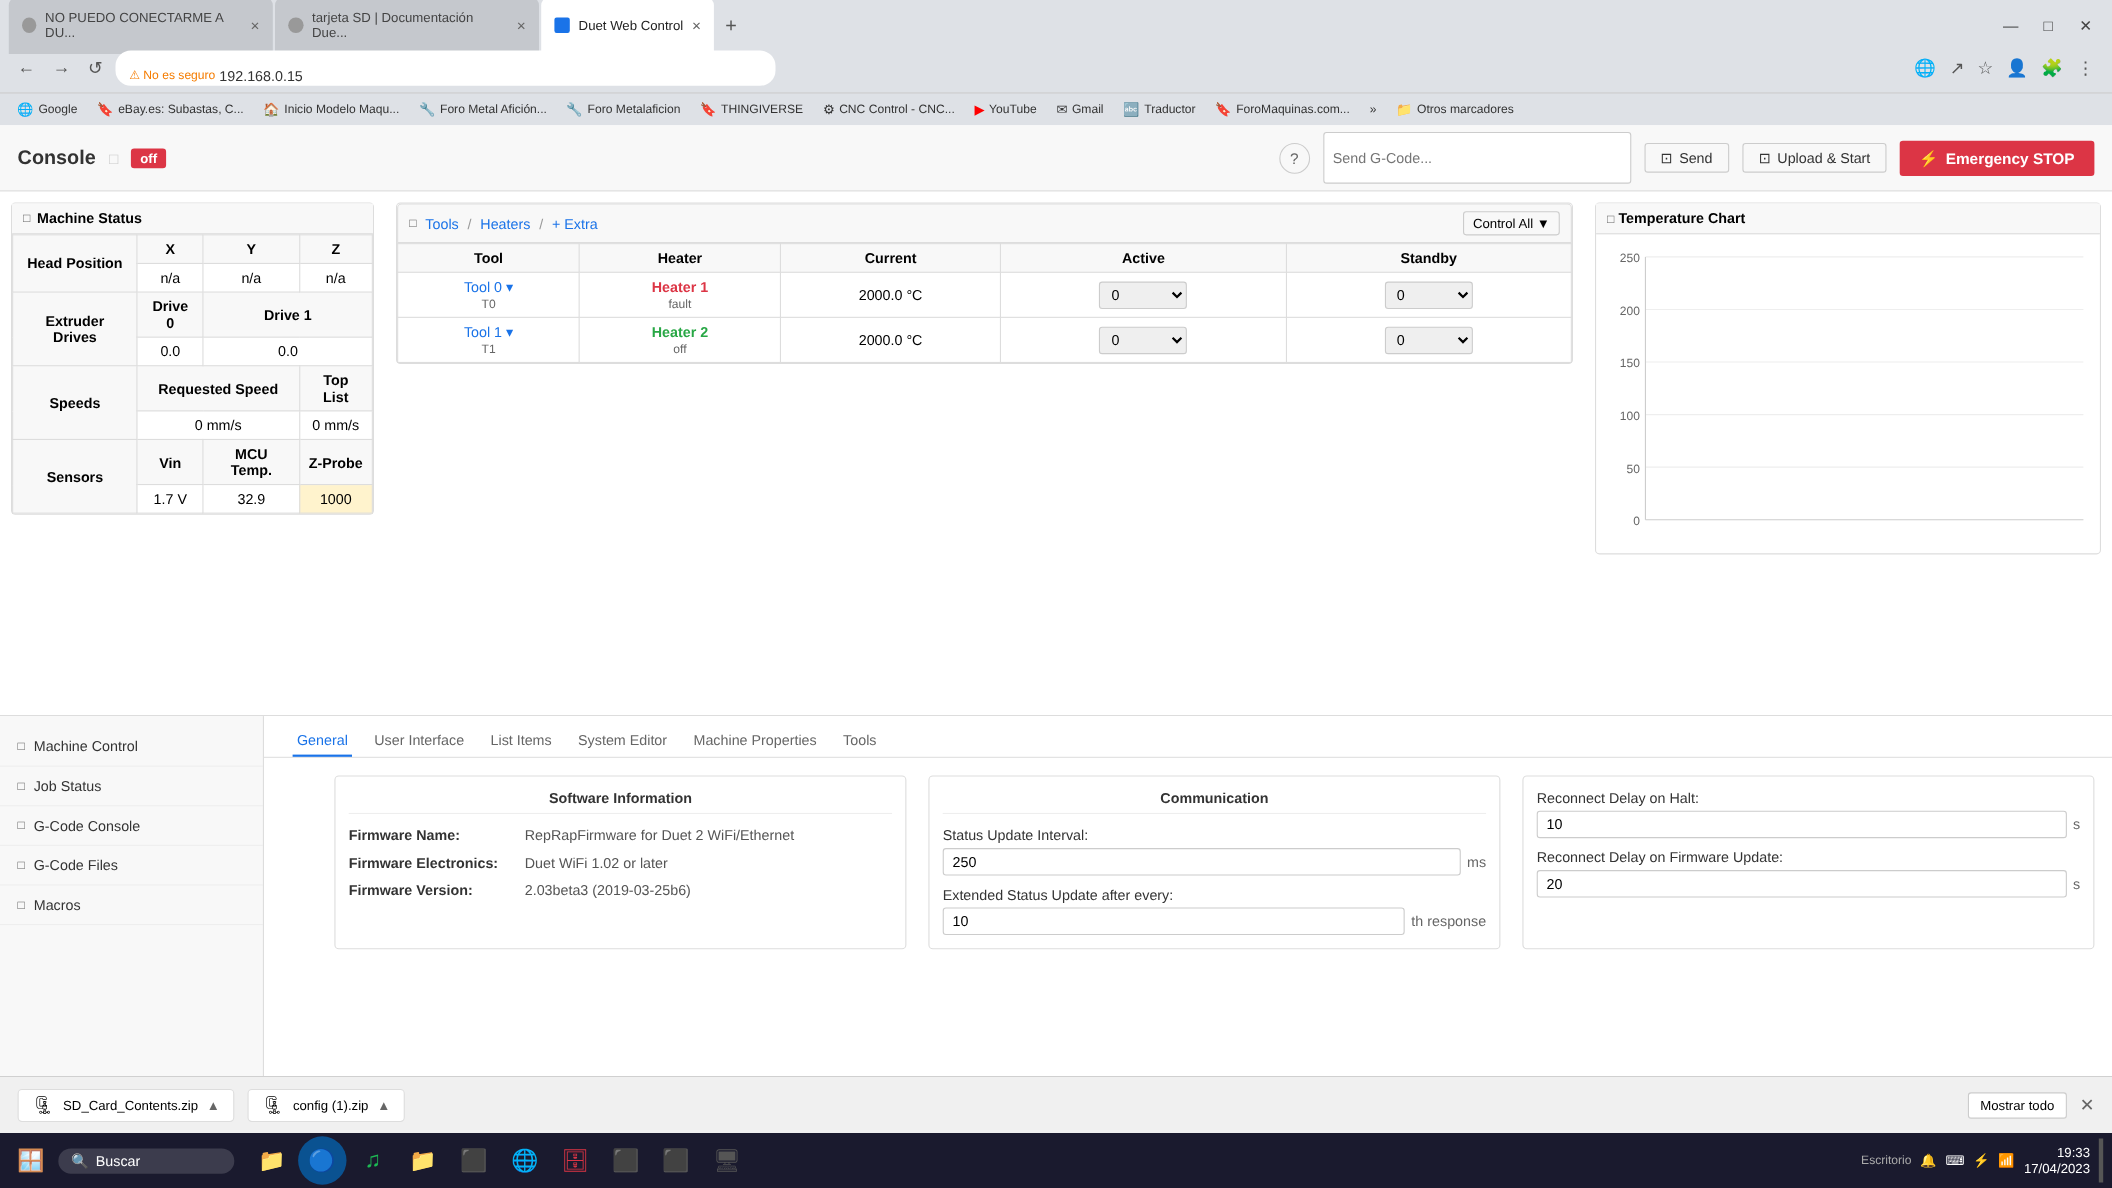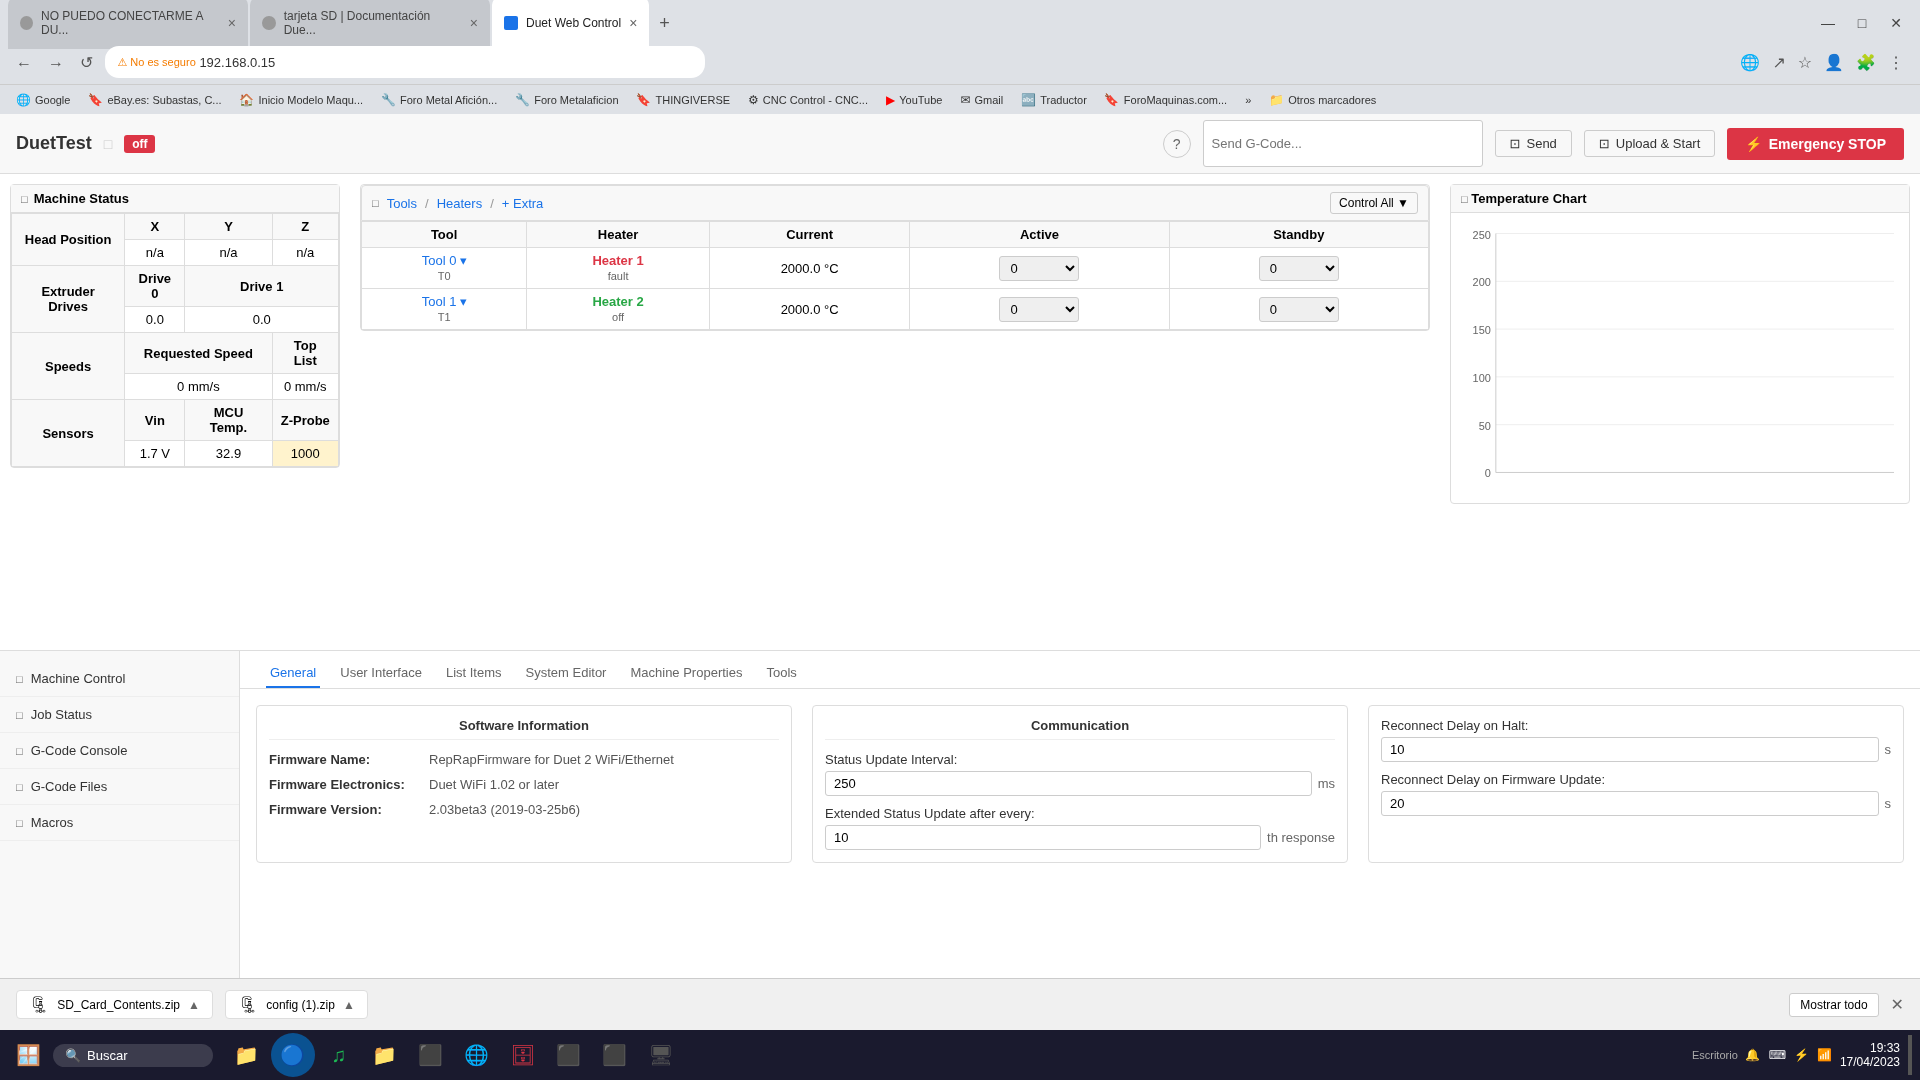--- a/index.html
+++ b/index.html
@@ -14,21 +14,21 @@
     .tab-close { cursor: pointer; color: #666; font-size: 14px; }
     .tab-new { background: none; border: none; font-size: 18px; color: #555; cursor: pointer; padding: 4px 8px; }
     .tab-icon { width: 14px; height: 14px; border-radius: 50%; }
     .tab-icon.gray { background: #999; }
     .tab-icon.duet { background: #1a73e8; border-radius: 2px; }
     .window-controls { margin-left: auto; display: flex; gap: 2px; }
     .win-btn { width: 32px; height: 28px; border: none; background: none; font-size: 14px; cursor: pointer; color: #444; }
 
     .address-bar { display: flex; align-items: center; padding: 4px 12px; gap: 8px; background: #dee1e6; height: 44px; }
     .nav-btn { background: none; border: none; color: #555; font-size: 16px; cursor: pointer; padding: 4px; }
-    .address-input { flex: 1; max-width: 600px; height: 28px; border: none; border-radius: 14px; padding: 16px 12px; background: #fff; font-size: 13px; color: #333; display: flex; align-items: center; }
+    .address-input { flex: 1; max-width: 600px; height: 28px; border: none; border-radius: 14px; padding: 16px 12px; background: #fff; font-size: 13px; color: #333; display: flex; align-items: flex-start; }
     .address-text { flex: 1; }
     .secure-badge { color: #f57c00; font-size: 11px; }
     .toolbar-icons { margin-left: auto; display: flex; gap: 4px; }
     .tb-icon { background: none; border: none; cursor: pointer; padding: 4px; color: #555; font-size: 16px; }
 
     .bookmarks-bar { display: flex; align-items: center; padding: 2px 8px; background: #dee1e6; height: 30px; gap: 2px; border-top: 1px solid #ccc; overflow: hidden; }
     .bm-item { padding: 2px 8px; font-size: 11px; color: #333; cursor: pointer; white-space: nowrap; border-radius: 3px; display: flex; align-items: center; gap: 4px; }
     .bm-icon { font-size: 12px; }
 
     
@@ -90,21 +90,21 @@
     .sidebar-nav { width: 240px; min-width: 240px; background: #f8f8f8; border-right: 1px solid #ddd; padding: 10px 0; }
     .sidebar-item { padding: 10px 16px; cursor: pointer; display: flex; align-items: center; gap: 8px; font-size: 13px; color: #333; border-bottom: 1px solid #eee; }
     .sidebar-collapse-icon { font-size: 11px; color: #666; }
 
     
     .settings-panel { flex: 1; display: flex; flex-direction: column; }
     .settings-tabs { display: flex; padding: 8px 16px 0; border-bottom: 1px solid #ddd; background: #fff; gap: 16px; }
     .stab { padding: 6px 4px; cursor: pointer; font-size: 13px; border-bottom: 2px solid transparent; color: #666; }
     .stab.active { color: #1a73e8; border-bottom-color: #1a73e8; margin-left: 10px; }
     .settings-content { flex: 1; padding: 16px; overflow-y: auto; background: #fff; }
-    .settings-grid { display: grid; grid-template-columns: 1fr 1fr 1fr; gap: 20px; }
+    .settings-grid { display: grid; grid-template-columns: 1fr 1fr 1fr; gap: 20px; margin-left: 48px; }
     .settings-section { border: 1px solid #ddd; border-radius: 4px; padding: 12px; }
     .settings-section-title { font-weight: 600; font-size: 13px; text-align: center; margin-bottom: 12px; color: #333; border-bottom: 1px solid #eee; padding-bottom: 6px; }
     .settings-row { display: flex; align-items: center; margin-bottom: 10px; }
     .settings-label { font-weight: 600; font-size: 13px; color: #333; min-width: 160px; }
     .settings-value { font-size: 13px; color: #555; }
     .settings-input-label { font-size: 13px; color: #333; margin-bottom: 4px; }
     .unit-label { font-size: 13px; color: #666; white-space: nowrap; }
     .input-with-unit { display: flex; align-items: center; gap: 6px; }
     .input-with-unit input { flex: 1; border: 1px solid #ccc; border-radius: 3px; padding: 4px 8px; font-size: 13px; }
 
@@ -223,21 +223,21 @@
     <div class="bm-item">
         <span class="bm-icon">📁</span>
         <span>Otros marcadores</span>
       </div>
   </div>
 </div>
 
 <div class="app">
 
   <div class="top-bar">
-    <span style="font-size:18px;font-weight:600;color:#333;">DuetTest</span>
+    <span style="font-size:18px;font-weight:600;color:#333;">Console</span>
     <span style="color:#ccc;font-size:14px">□</span>
     <span class="status-badge">off</span>
     <button class="help-btn">?</button>
     <input class="gcode-input" type="text" placeholder="Send G-Code..." style="">
     <button class="send-btn">
       <span>⊡</span>
       <span>Send</span>
     </button>
     <button class="upload-btn">
       <span>⊡</span>

